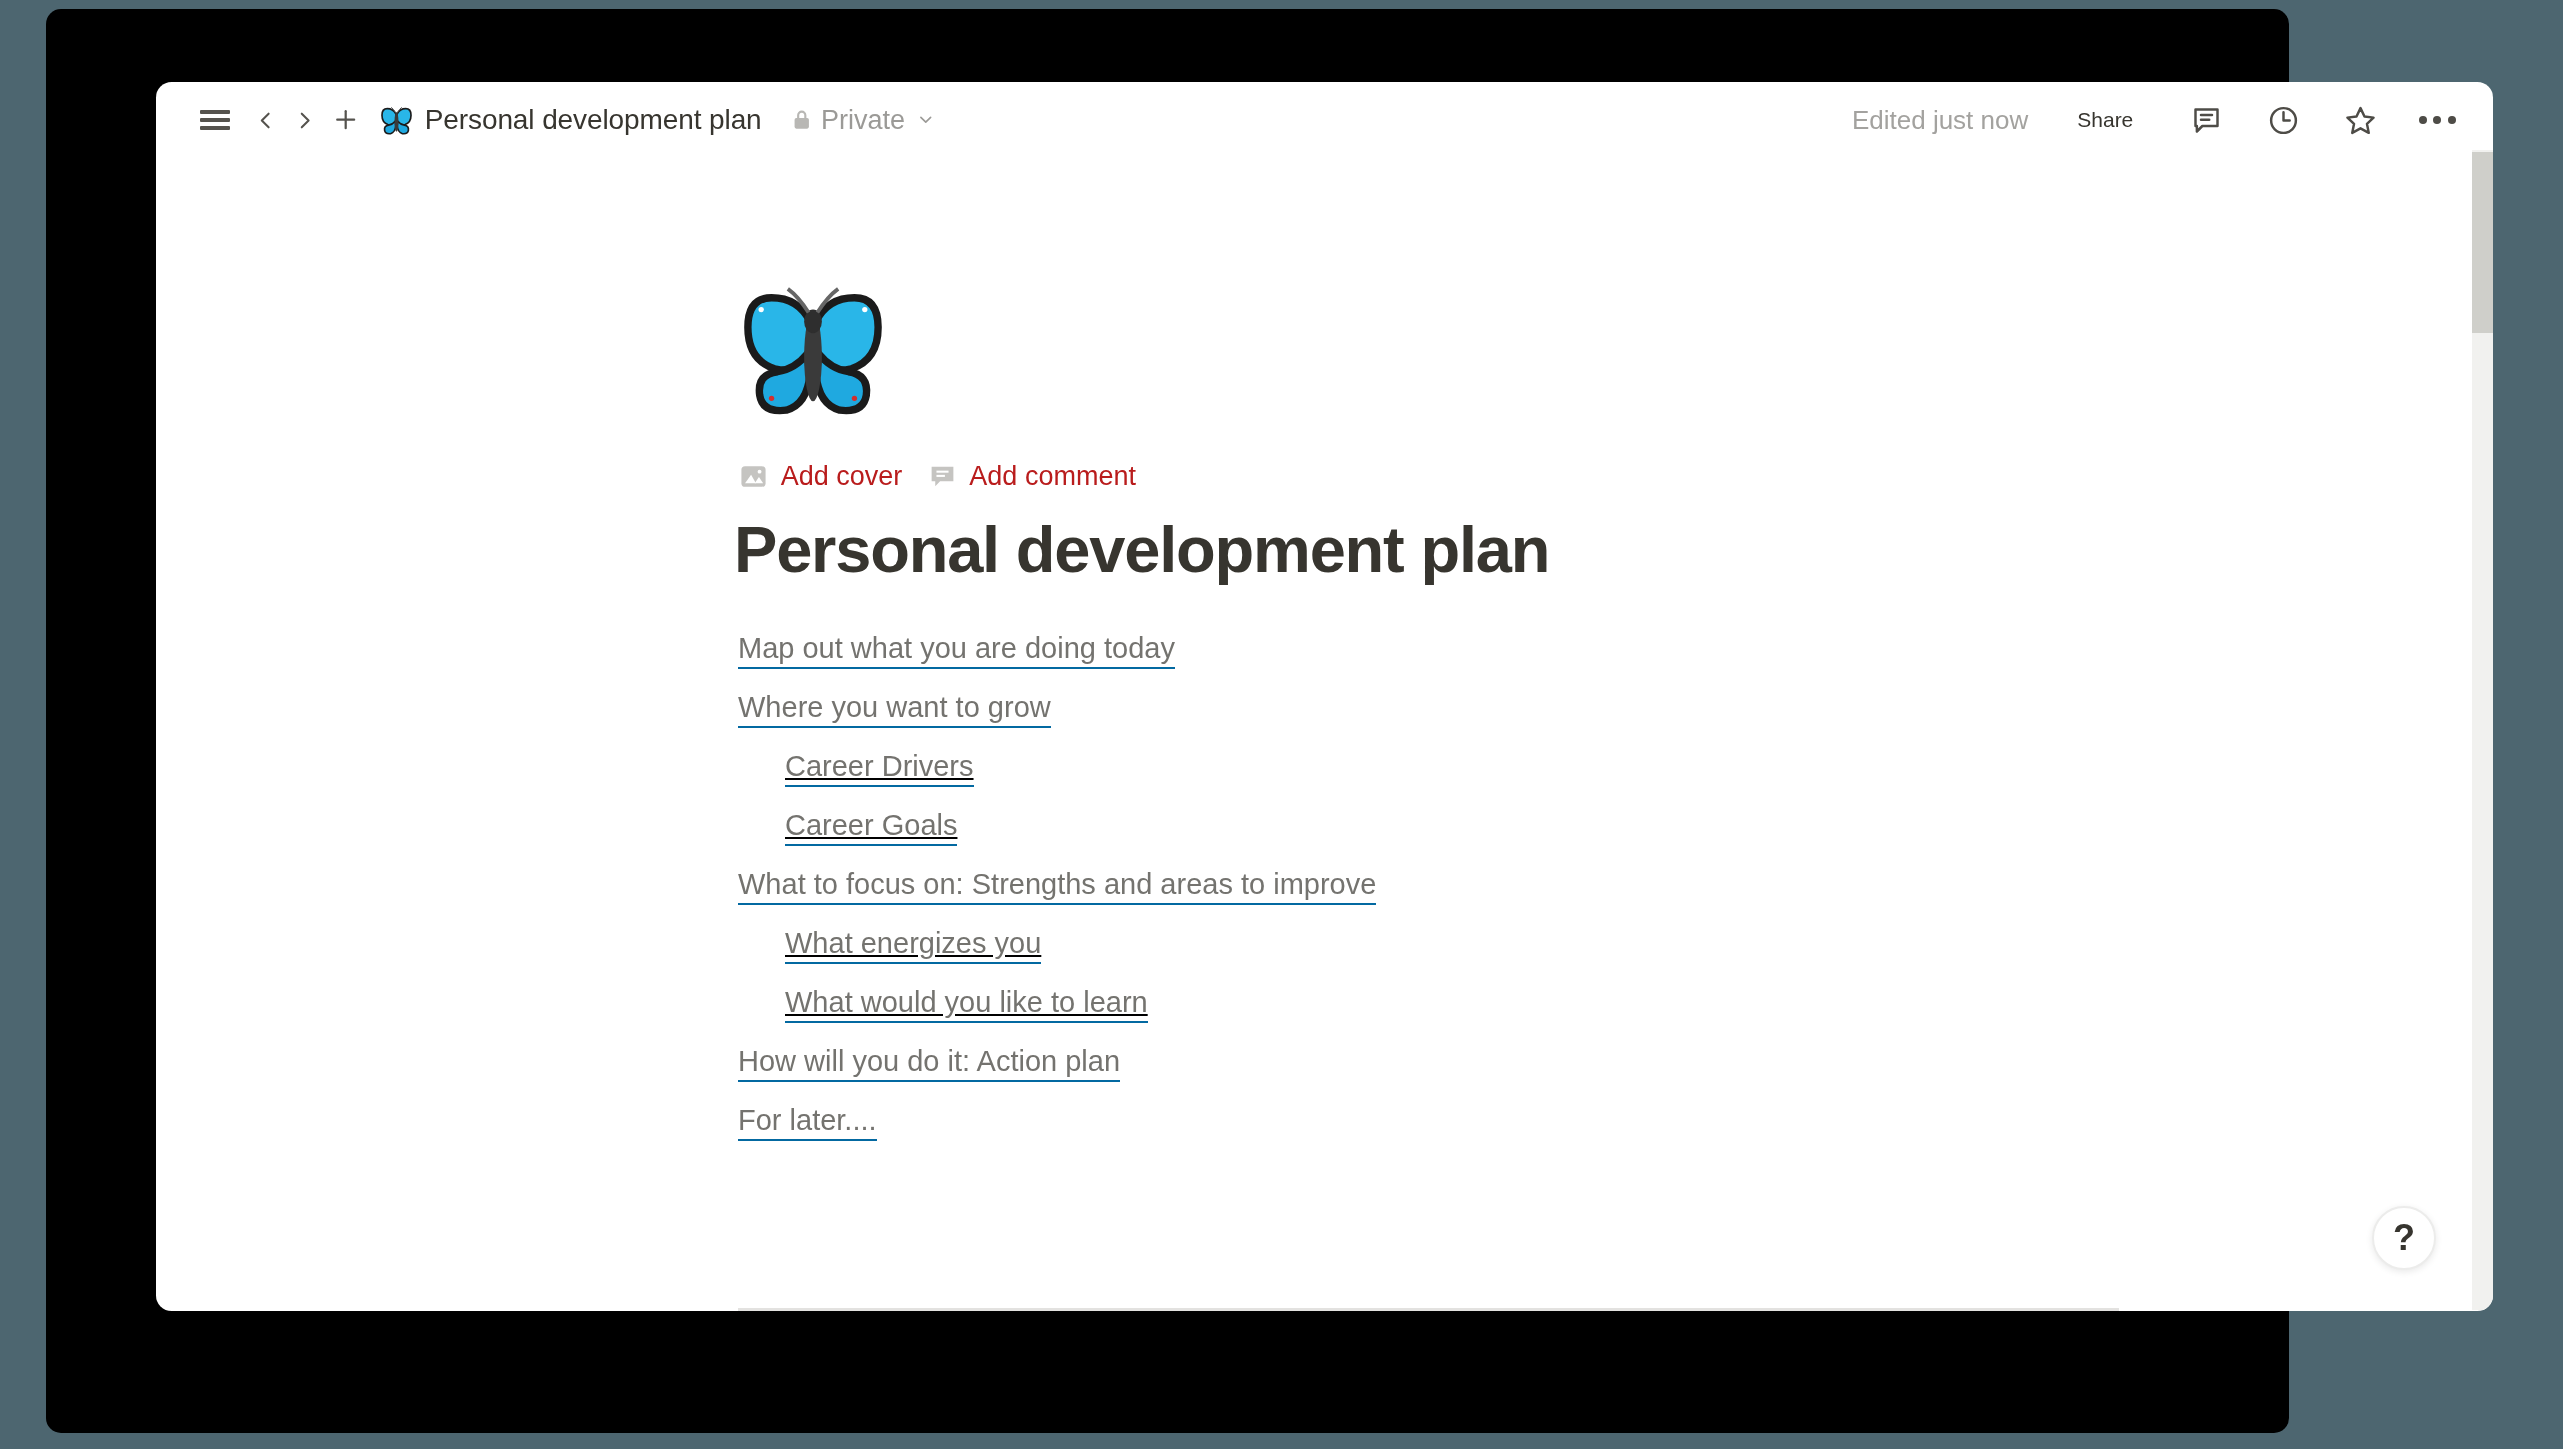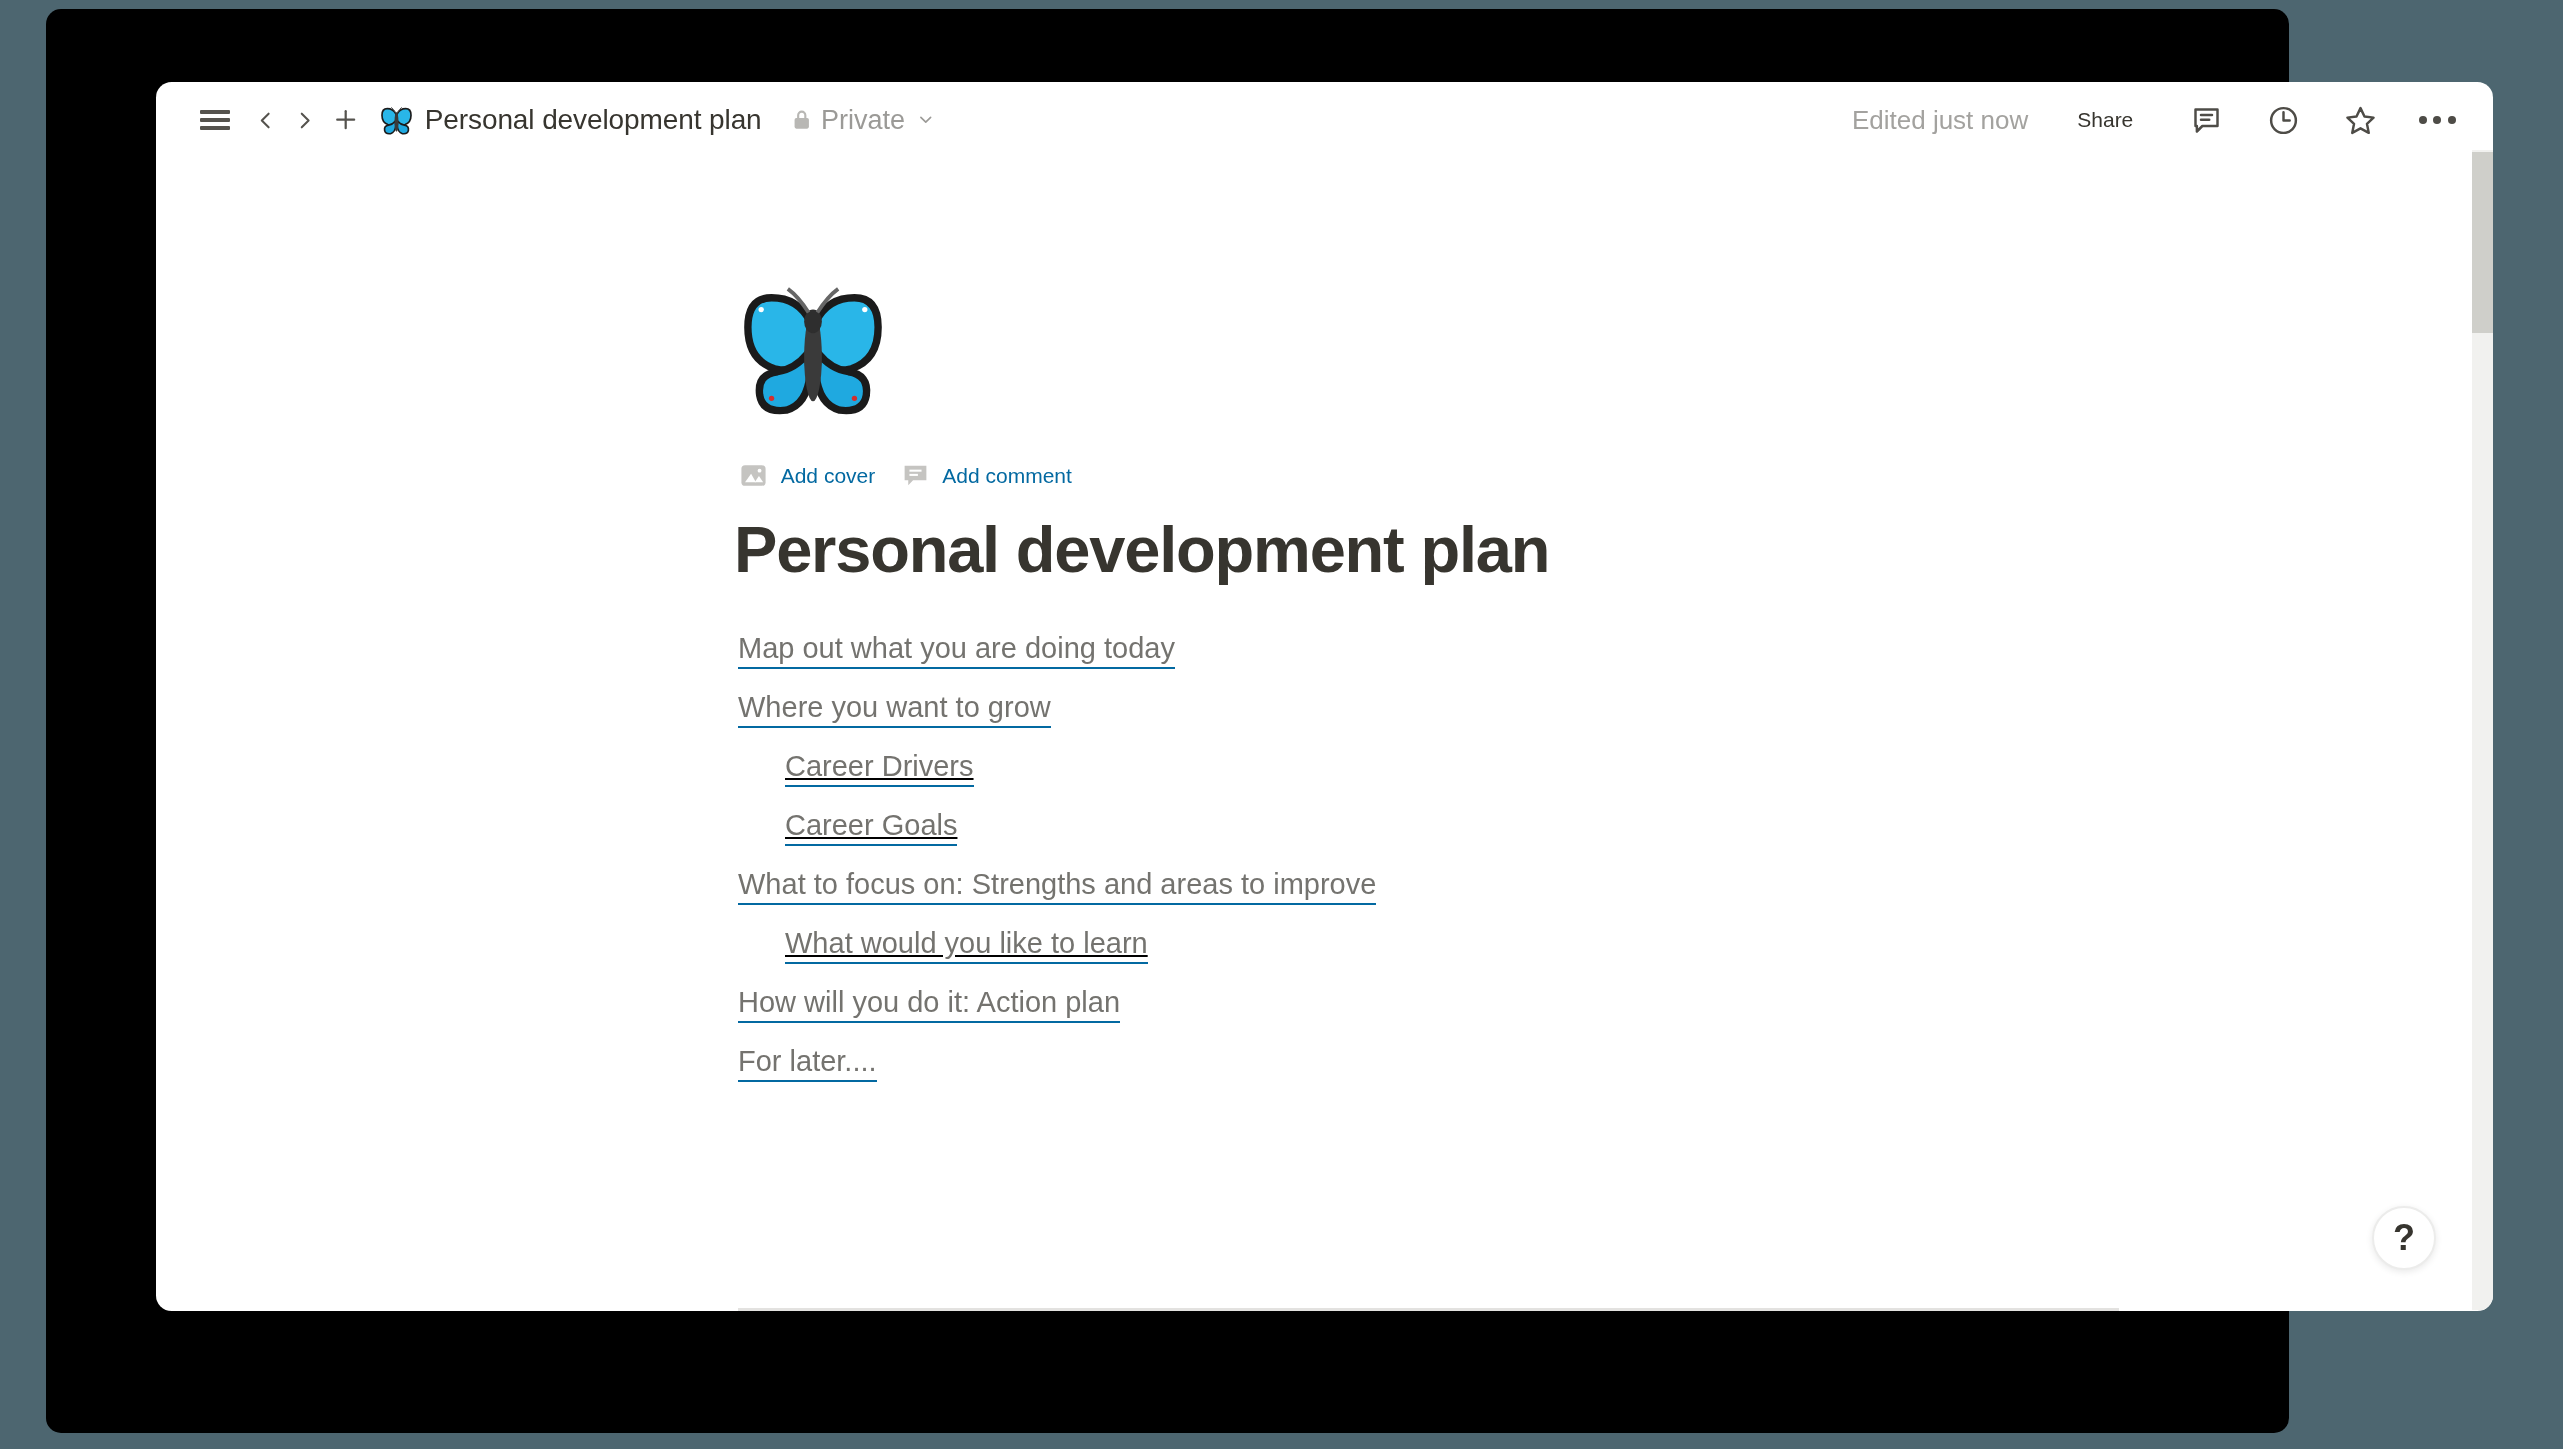--- a/index.html
+++ b/index.html
@@ -103,21 +103,21 @@
     position:absolute; left:583px; top:119px;
     width:148px; height:148px;
   }
   #page-actions {
     position:absolute; left:583px; top:303px;
     display:flex; align-items:center; gap:25.4px;
   }
   .page-action {
     display:flex; align-items:center; gap:12.7px; cursor:pointer;
   }
-  .page-action span.lbl { font-size:21px; color:#0369a1; white-space:nowrap;text-align:right; }
+  .page-action span.lbl { font-size:27px; color:#b91c1c; white-space:nowrap;text-align:right; }
   .pa-ico { width:29px; height:29px; flex:none; }
 
   #page-title {
     position:absolute; left:578px; top:359px;
     font-size:65px; font-weight:bold; color:#37352f;
     letter-spacing:-1.2px; line-height:1;
   }
 
   #link-list {
     position:absolute; left:582px; top:473px;
@@ -298,20 +298,23 @@
         <div class="link-row indent">
           <span class="page-link">Career Drivers</span>
         </div>
         <div class="link-row indent">
           <span class="page-link">Career Goals</span>
         </div>
         <div class="link-row">
           <span class="page-link">What to focus on: Strengths and areas to improve</span>
         </div>
         <div class="link-row indent">
+          <span class="page-link">What energizes you</span>
+        </div>
+        <div class="link-row indent">
           <span class="page-link">What would you like to learn</span>
         </div>
         <div class="link-row">
           <span class="page-link">How will you do it: Action plan</span>
         </div>
         <div class="link-row">
           <span class="page-link">For later....</span>
         </div>
       </div>
 

